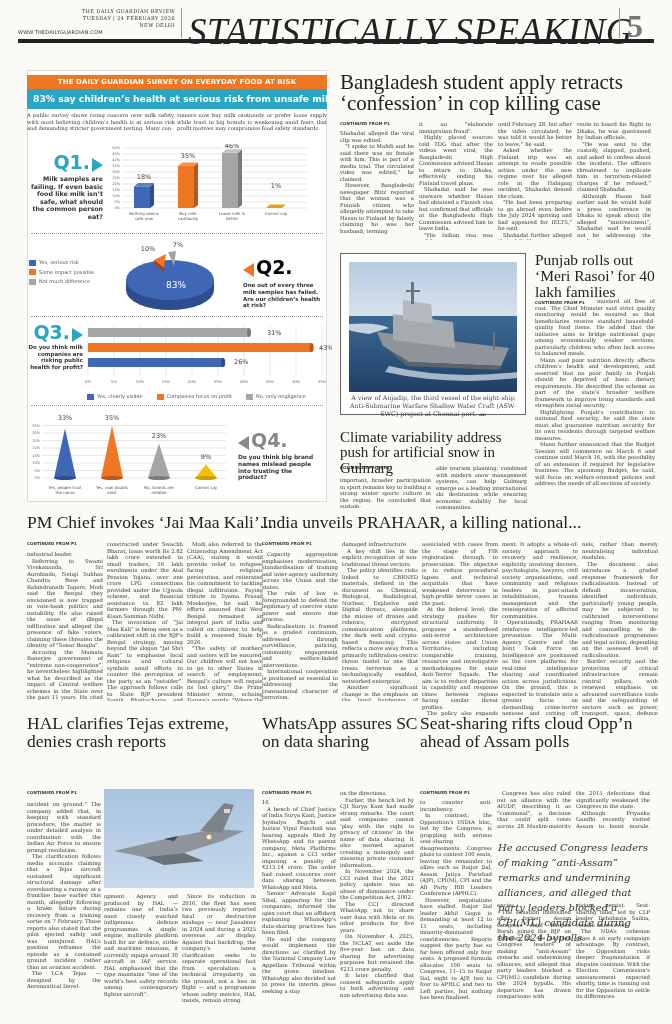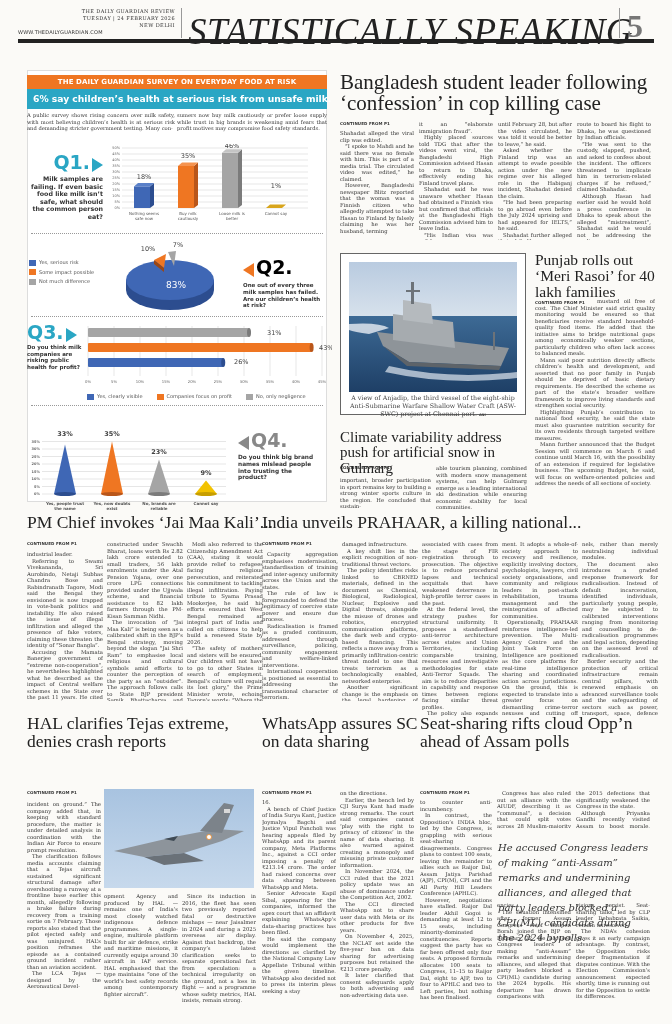--- a/index.html
+++ b/index.html
@@ -51,21 +51,21 @@
 </div>
 <div class="abs mast-url">WWW.THEDAILYGUARDIAN.COM</div>
 <div class="abs mast-vdiv1"></div>
 <div class="abs mast-title">STATISTICALLY SPEAKING</div>
 <div class="abs mast-vdiv2"></div>
 <div class="abs mast-page">5</div>
 <div class="abs mast-rule"></div>
 
 <div class="abs survey"></div>
 <div class="abs survey-band">THE DAILY GUARDIAN SURVEY ON EVERYDAY FOOD AT RISK</div>
-<div class="abs survey-head">6% say children’s health at serious risk from unsafe milk.</div>
+<div class="abs survey-head">83% say children’s health at serious risk from unsafe milk.</div>
 <div class="abs survey-intro">A public survey shows rising concern over milk safety, with most believing children’s health is at serious risk and demanding stricter government testing. Many con-</div>
 <div class="abs survey-intro2">sumers now buy milk cautiously or prefer loose supply while trust in big brands is weakening amid fears that profit motives may compromise food safety standards.</div>
 
 <div class="abs" style="left:27px;top:152px;width:76px;text-align:right;">
   <span class="q-num">Q1.</span><span class="tri-r"></span>
   <div class="q-text" style="margin-top:2px;">Milk samples are failing. If even basic food like milk isn’t safe, what should the common person eat?</div>
 </div>
 <div class="abs" style="left:108px;top:144px;width:215px;height:78px;">
   <svg width="215" height="78" viewBox="0 0 215 78">
     <g stroke="#ccc" stroke-width="0.5">
@@ -141,21 +141,21 @@
     <text x="30" y="13" font-family="DejaVu Sans, sans-serif" font-size="6.5" fill="#444" text-anchor="middle">10%</text>
     <text x="60" y="9" font-family="DejaVu Sans, sans-serif" font-size="6.5" fill="#444" text-anchor="middle">7%</text>
   </svg>
 </div>
 <div class="abs" style="left:243px;top:257px;width:82px;">
   <span class="tri-l"></span><span class="q-num orange">Q2.</span>
   <div class="q-text" style="font-size:5.5px;line-height:6.8px;margin-top:4px;">One out of every three milk samples has failed. Are our children’s health at risk?</div>
 </div>
 <div class="abs dotline" style="left:31px;top:316px;width:292px;"></div>
 
-<div class="abs" style="left:27px;top:322px;width:56px;text-align:left;">
+<div class="abs" style="left:27px;top:322px;width:56px;text-align:right;">
   <span class="q-num">Q3.</span><span class="tri-r"></span>
   <div class="q-text" style="font-size:5.5px;line-height:6.5px;margin-top:1px;">Do you think milk companies are risking public health for profit?</div>
 </div>
 <div class="abs" style="left:84px;top:326px;width:248px;height:78px;">
   <svg width="248" height="78" viewBox="0 0 248 78">
     <g stroke="#ccc" stroke-width="0.5">
       <line x1="4" y1="0" x2="4" y2="50"></line>
         <line x1="30" y1="0" x2="30" y2="50"></line>
         <line x1="56" y1="0" x2="56" y2="50"></line>
         <line x1="82" y1="0" x2="82" y2="50"></line>
@@ -192,21 +192,21 @@
     </g>
   </svg>
 </div>
 <div class="abs" style="left:87px;top:393px;display:flex;gap:14px;">
   <div class="leg"><span class="sw" style="background:#3f67b5"></span><span>Yes, clearly visible</span></div>
   <div class="leg"><span class="sw" style="background:#ef7622"></span><span>Companies focus on profit</span></div>
   <div class="leg"><span class="sw" style="background:#a5a5a5"></span><span>No, only negligence</span></div>
 </div>
 <div class="abs dotline" style="left:31px;top:405px;width:292px;"></div>
 
-<div class="abs" style="left:28px;top:428px;width:200px;height:90px;font-weight:bold;">
+<div class="abs" style="left:28px;top:412px;width:200px;height:90px;">
   <svg width="200" height="90" viewBox="0 0 200 90">
     <g stroke="#ccc" stroke-width="0.5">
       <line x1="14" y1="66" x2="198" y2="66"></line>
         <line x1="14" y1="58.5" x2="198" y2="58.5"></line>
         <line x1="14" y1="51" x2="198" y2="51"></line>
         <line x1="14" y1="43.5" x2="198" y2="43.5"></line>
       <line x1="14" y1="36" x2="198" y2="36"></line>
         <line x1="14" y1="28.5" x2="198" y2="28.5"></line>
         <line x1="14" y1="21" x2="198" y2="21"></line>
         <line x1="14" y1="13.5" x2="198" y2="13.5"></line>
@@ -245,21 +245,21 @@
         <text x="131" y="82">reliable</text>
       <text x="178" y="77">Cannot say</text>
     </g>
   </svg>
 </div>
 <div class="abs" style="left:238px;top:430px;width:80px;">
   <span class="tri-l grey"></span><span class="q-num grey">Q4.</span>
   <div class="q-text" style="font-size:5.8px;line-height:6.8px;margin-top:3px;">Do you think big brand names mislead people into trusting the product?</div>
 </div>
 
-<div class="abs hl" style="left:340px;top:72px;width:330px;font-size:21px;">Bangladesh student leader following ‘confession’ in cop killing case</div>
+<div class="abs hl" style="left:340px;top:72px;width:330px;font-size:21px;">Bangladesh student apply retracts ‘confession’ in cop killing case</div>
 <div class="abs cont" style="left:340px;top:121px;">CONTINUED FROM P1</div>
 <div class="abs col" style="left:340px;top:130px;width:74px;height:110px;">
   <p class="noi">Shahadat alleged the viral clip was edited.</p>
     <p>“I spoke to Mahdi and he said there was no female with him. This is part of a media trial. The circulated video was edited,” he claimed.</p>
     <p>However, Bangladeshi newspaper Blitz reported that the woman was a Finnish citizen who allegedly attempted to take Hasan to Finland by falsely claiming he was her husband, terming</p>
 </div>
 <div class="abs col" style="left:419px;top:121px;width:74px;height:119px;">
   <p class="noi">it an “elaborate immigration fraud”.</p>
     <p>Highly placed sources told TDG that after the videos went viral, the Bangladeshi High Commission advised Hasan to return to Dhaka, effectively ending his Finland travel plans.</p>
     <p>Shahadat said he was unaware whether Hasan had obtained a Finnish visa but confirmed that officials at the Bangladeshi High Commission advised him to leave India.</p>

